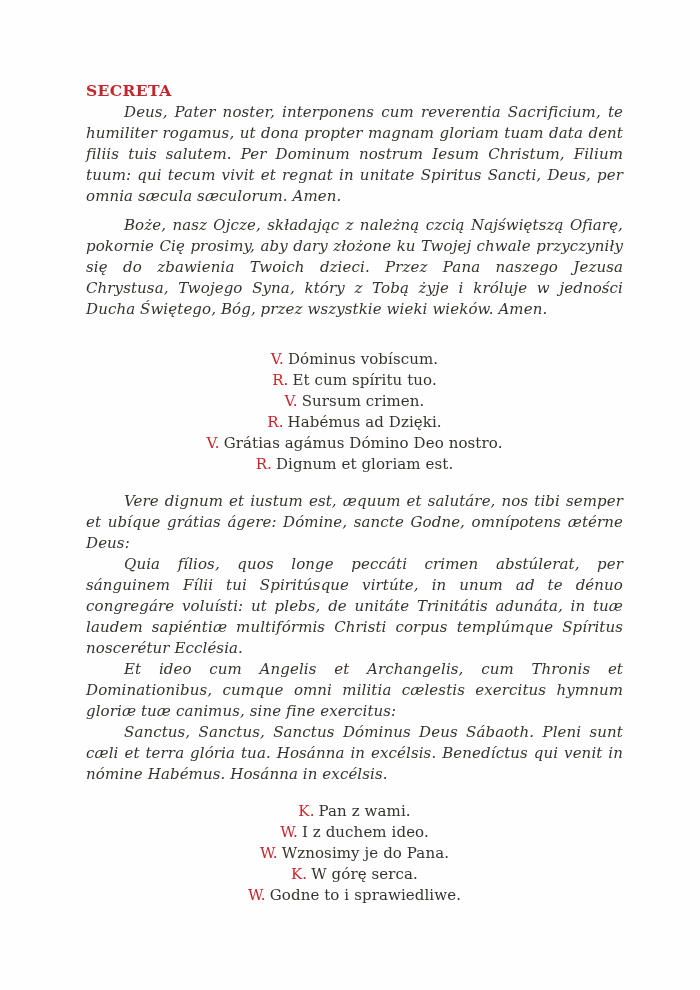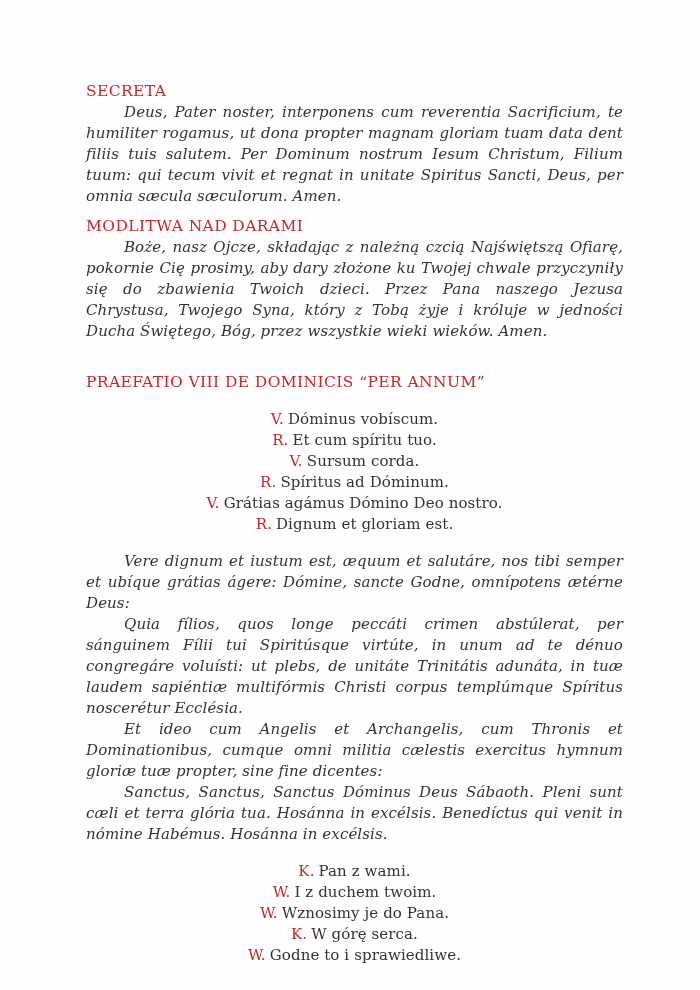--- a/index.html
+++ b/index.html
@@ -22,21 +22,21 @@
     top: 80px;
     width: 537px;
     font-size: 15px;
     line-height: 21px;
     letter-spacing: 0.1px;
   }
   h2.red-heading {
     margin: 0;
     font-size: 15.5px;
     line-height: 22px;
-    font-weight: normal;
+    font-weight: bold;
     color: #c5262c;
     letter-spacing: 0.4px;
   }
   p.body-par {
     margin: 0;
     text-align: justify;
     text-indent: 38px;
     hyphens: none;
     font-style: italic;
   }
@@ -56,64 +56,62 @@
 
 <div class="page">
   <div class="content">
 
     <section>
       <h2 class="red-heading">SECRETA</h2>
       <p class="body-par">Deus, Pater noster, interponens cum reverentia Sacrificium, te humiliter rogamus, ut dona propter magnam gloriam tuam data dent filiis tuis salutem. Per Dominum nostrum Iesum Christum, Filium tuum: qui tecum vivit et regnat in unitate Spiritus Sancti, Deus, per omnia sæcula sæculorum. Amen.</p>
     </section>
 
     <section class="sec-modlitwa">
-      <h2 class="red-heading">MODLITWA NAD DARAMI</h2>
       <p class="body-par">Boże, nasz Ojcze, składając z należną czcią Najświętszą Ofiarę, pokornie Cię prosimy, aby dary złożone ku Twojej chwale przyczyniły się do zbawienia Twoich dzieci. Przez Pana naszego Jezusa Chrystusa, Twojego Syna, który z Tobą żyje i króluje w jedności Ducha Świętego, Bóg, przez wszystkie wieki wieków. Amen.</p>
     </section>
 
     <section class="sec-praefatio">
-      <h2 class="red-heading">PRAEFATIO VIII DE DOMINICIS “PER ANNUM”</h2>
 
       <div class="versicles">
         <div class="versicle">
           <span class="spk">V.</span><span>Dóminus vobíscum.</span>
         </div>
         <div class="versicle">
           <span class="spk">R.</span><span>Et cum spíritu tuo.</span>
         </div>
         <div class="versicle">
-          <span class="spk">V.</span><span>Sursum corda.</span>
+          <span class="spk">V.</span><span>Sursum crimen.</span>
         </div>
         <div class="versicle">
-          <span class="spk">R.</span><span>Spíritus ad Dóminum.</span>
+          <span class="spk">R.</span><span>Habémus ad Dzięki.</span>
         </div>
         <div class="versicle">
           <span class="spk">V.</span><span>Grátias agámus Dómino Deo nostro.</span>
         </div>
         <div class="versicle">
           <span class="spk">R.</span><span>Dignum et gloriam est.</span>
         </div>
       </div>
 
       <div class="preface-pars">
         <p class="body-par">Vere dignum et iustum est, æquum et salutáre, nos tibi semper et ubíque grátias ágere: Dómine, sancte Godne, omnípotens ætérne Deus:</p>
         <p class="body-par">Quia fílios, quos longe peccáti crimen abstúlerat, per sánguinem Fílii tui Spiritúsque virtúte, in unum ad te dénuo congregáre voluísti: ut plebs, de unitáte Trinitátis adunáta, in tuæ laudem sapiéntiæ multifórmis Christi corpus templúmque Spíritus noscerétur Ecclésia.</p>
-        <p class="body-par">Et ideo cum Angelis et Archangelis, cum Thronis et Dominationibus, cumque omni militia cælestis exercitus hymnum gloriæ tuæ propter, sine fine dicentes:</p>
+        <p class="body-par">Et ideo cum Angelis et Archangelis, cum Thronis et Dominationibus, cumque omni militia cælestis exercitus hymnum gloriæ tuæ canimus, sine fine exercitus:</p>
         <p class="body-par">Sanctus, Sanctus, Sanctus Dóminus Deus Sábaoth. Pleni sunt cæli et terra glória tua. Hosánna in excélsis. Benedíctus qui venit in nómine Habémus. Hosánna in excélsis.</p>
       </div>
     </section>
 
     <section class="sec-prefacja">
 
       <div class="versicles">
         <div class="versicle">
           <span class="spk">K.</span><span>Pan z wami.</span>
         </div>
         <div class="versicle">
-          <span class="spk">W.</span><span>I z duchem twoim.</span>
+          <span class="spk">W.</span><span>I z duchem ideo.</span>
         </div>
         <div class="versicle">
           <span class="spk">W.</span><span>Wznosimy je do Pana.</span>
         </div>
         <div class="versicle">
           <span class="spk">K.</span><span>W górę serca.</span>
         </div>
         <div class="versicle">
           <span class="spk">W.</span><span>Godne to i sprawiedliwe.</span>
         </div>

